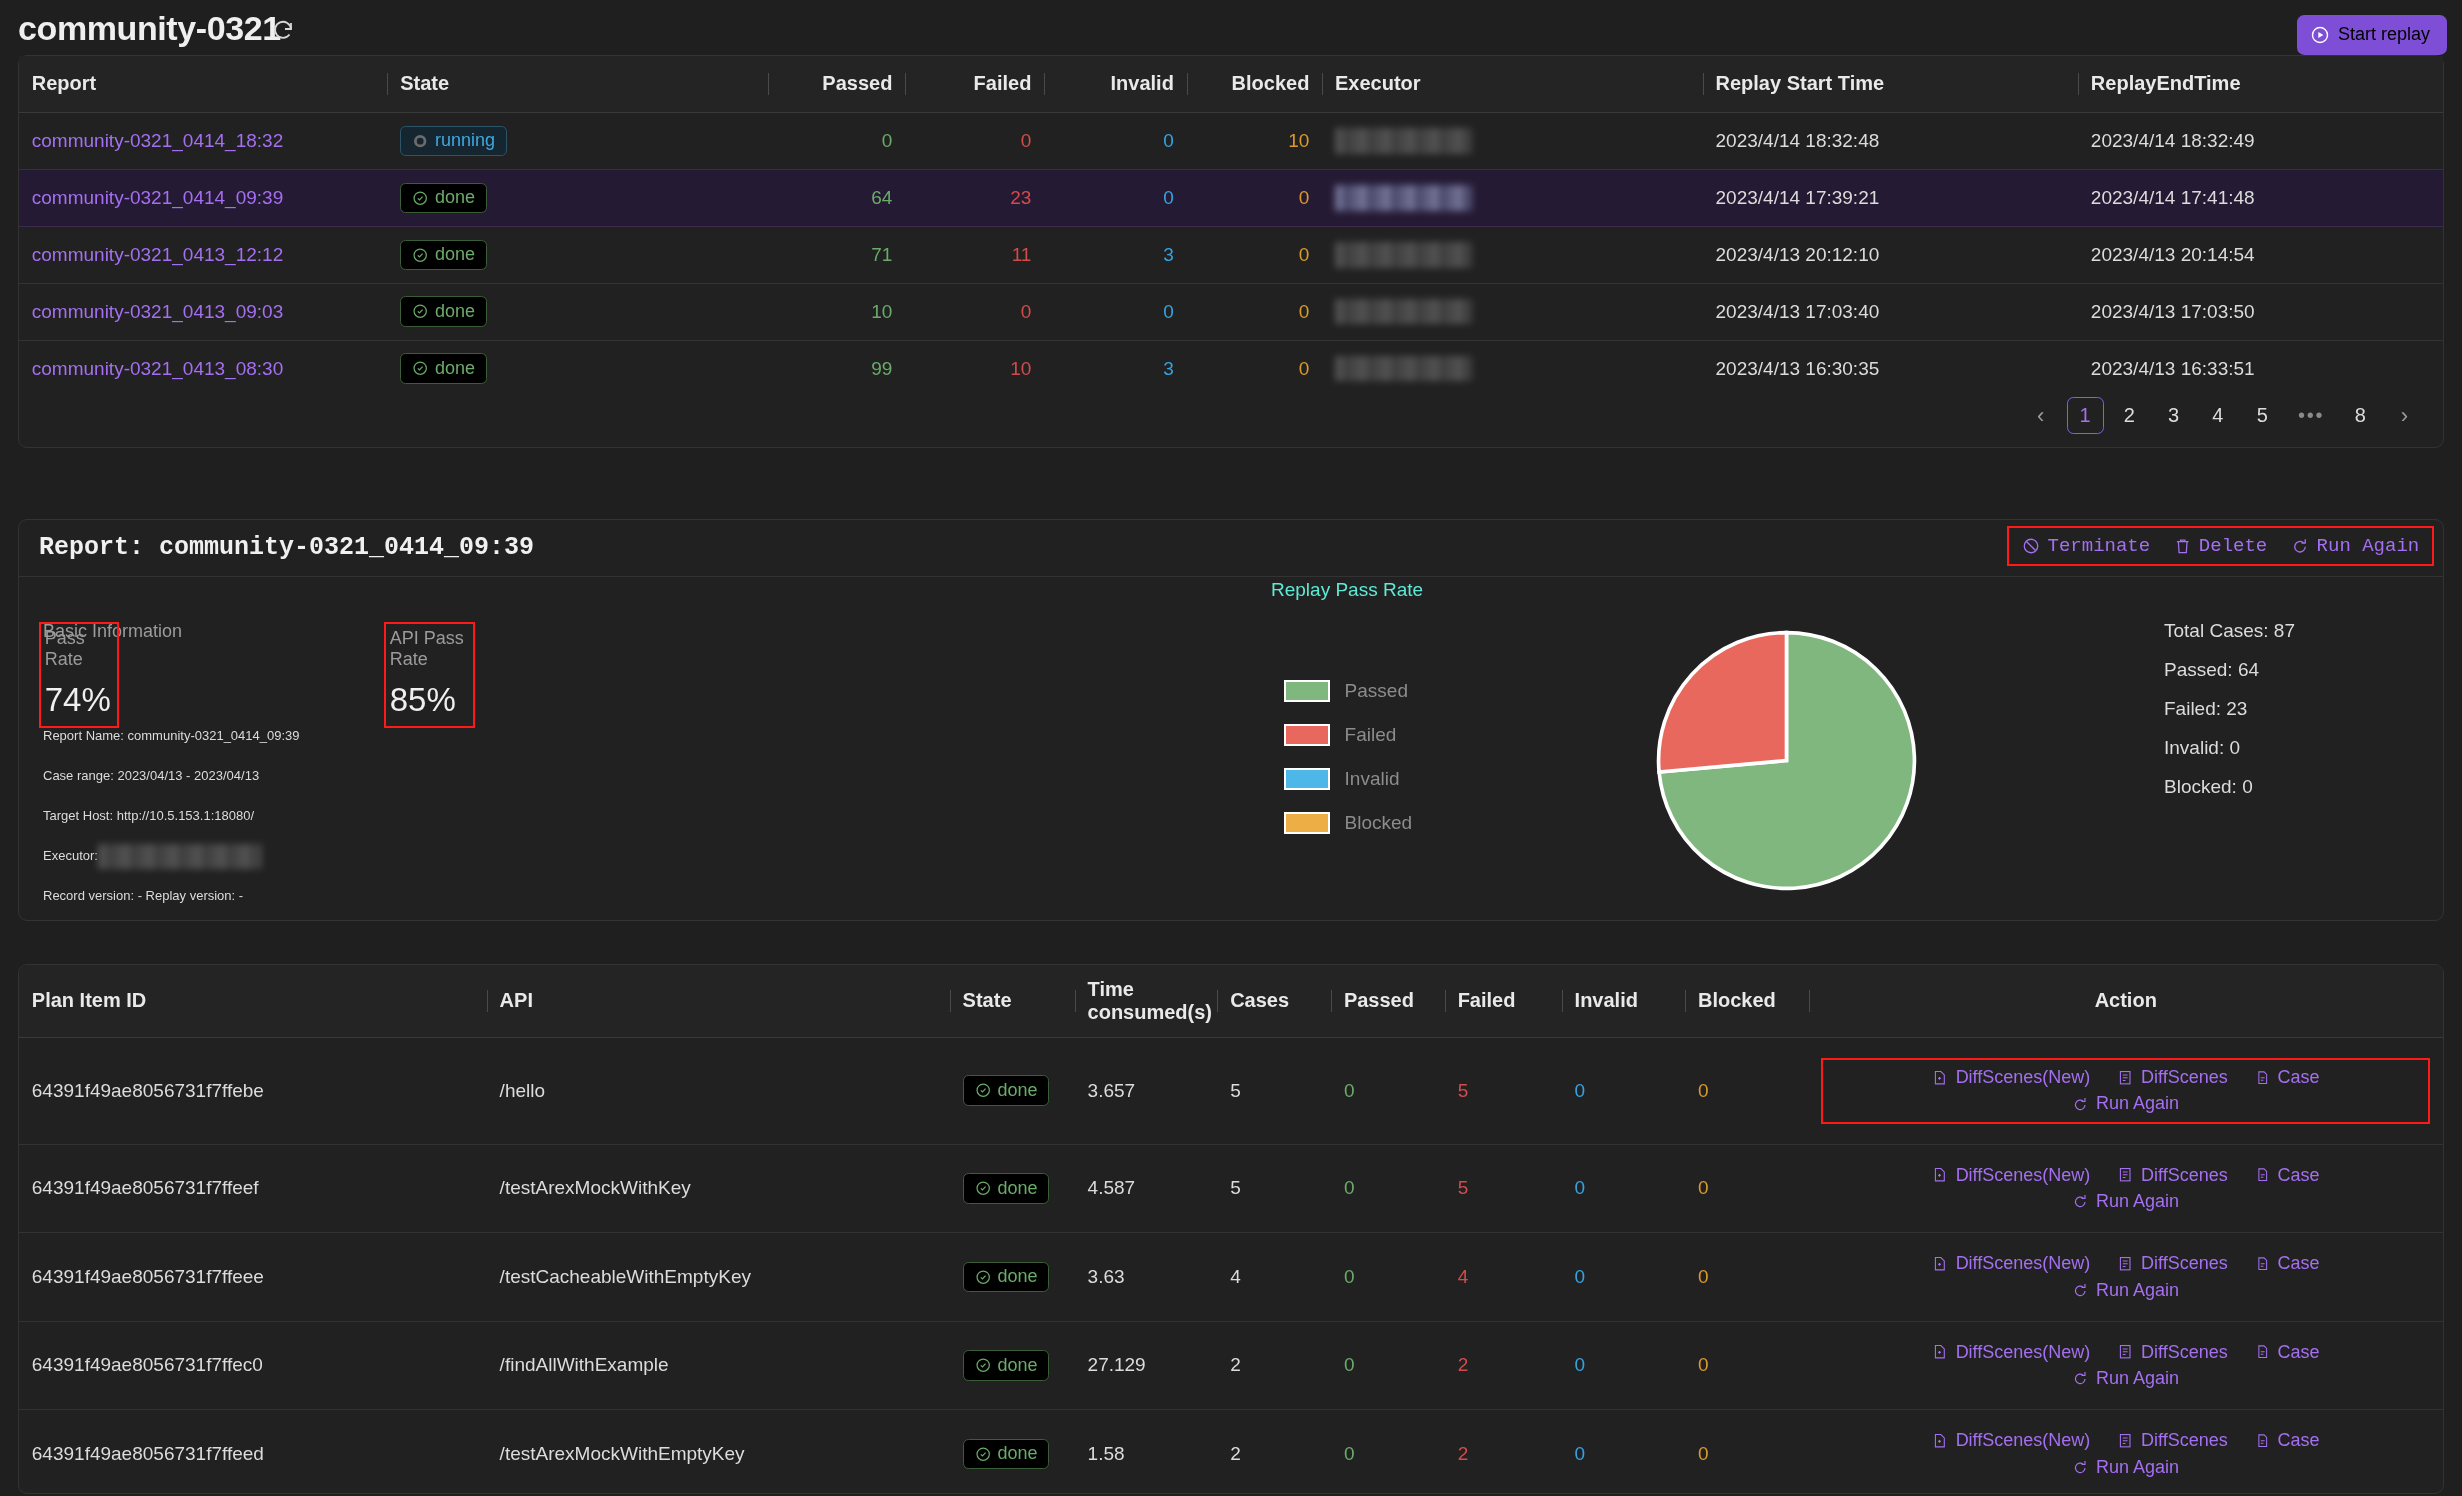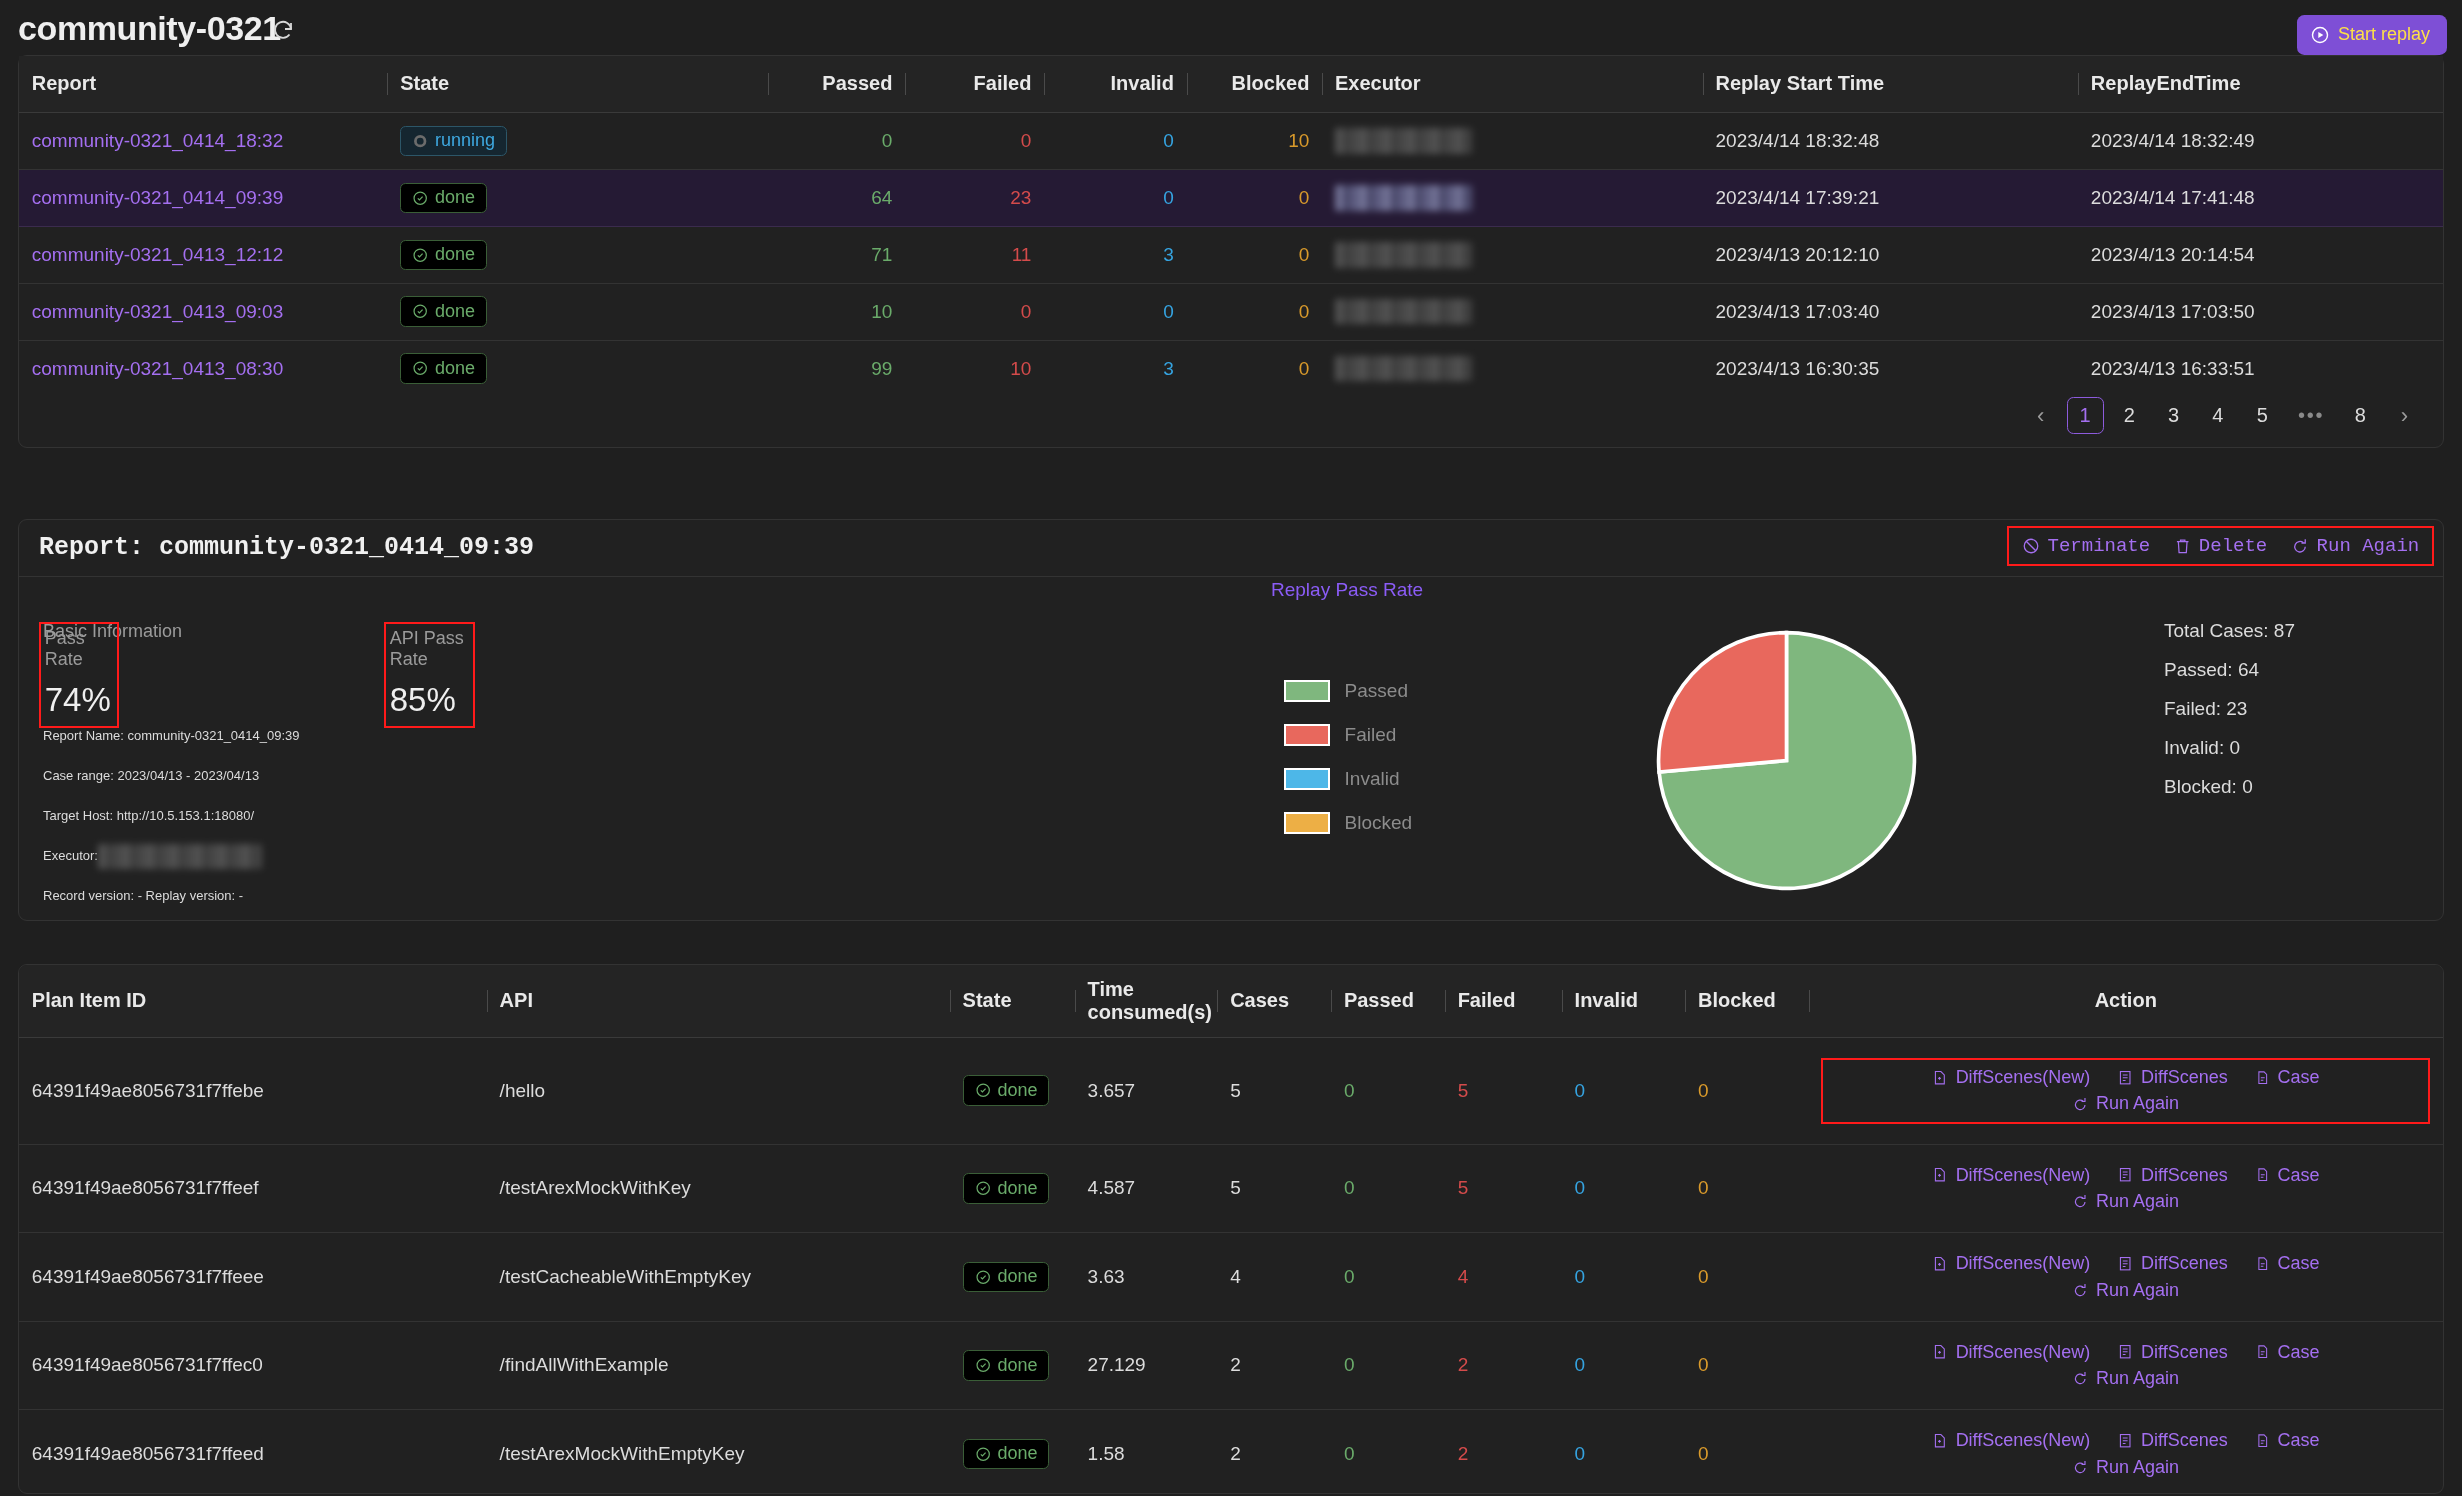--- a/index.html
+++ b/index.html
@@ -22,21 +22,21 @@
     font-size: 34px; font-weight: 700; color: #efefef; letter-spacing: -0.4px;
   }
   .refresh-icon {
     position: absolute; left: 271px; top: 18px;
     width: 24px; height: 24px; color: #d7d7d7;
   }
   .start-replay-btn {
     position: absolute; right: 15.5px; top: 14.6px;
     height: 40px; padding: 0 16.4px 0 12.8px;
     background: #7e4fd6; border: none; border-radius: 7.3px;
-    color: #fde047; font-size: 18px; font-family: "Liberation Sans", sans-serif;
+    color: #000000; font-size: 18px; font-family: "Liberation Sans", sans-serif;
     display: flex; align-items: center; gap: 8.2px; cursor: pointer;
   }
 
   
   .panel {
     position: absolute;
     background: #212121;
     border: 0.9px solid #333;
     border-radius: 9px;
   }
@@ -141,21 +141,21 @@
   .rate-label { font-size: 18px; color: #9b9b9b; }
   .rate-value { font-size: 33px; color: #efefef; margin-top: 11px; }
 
   .info-lines {
     position: absolute; left: 24px; top: 196px;
     font-size: 13px; line-height: 40px; color: #dcdcdc;
   }
 
   .replay-pass-rate-label {
     position: absolute; left: 1252px; top: 59px;
-    font-size: 19px; color: #8b5cf6;
+    font-size: 19px; color: #5eead4;
   }
   .legend { position: absolute; left: 1265px; top: 160px; }
   .legend-row { display: flex; align-items: center; gap: 14.6px; margin-bottom: 22px; }
   .legend-swatch {
     width: 46px; height: 22px; border: 2.7px solid #ffffff;
   }
   .legend-text { font-size: 19px; color: #8c8c8c; }
 
   .pie-wrap { position: absolute; left: 1635px; top: 108px; }
 

